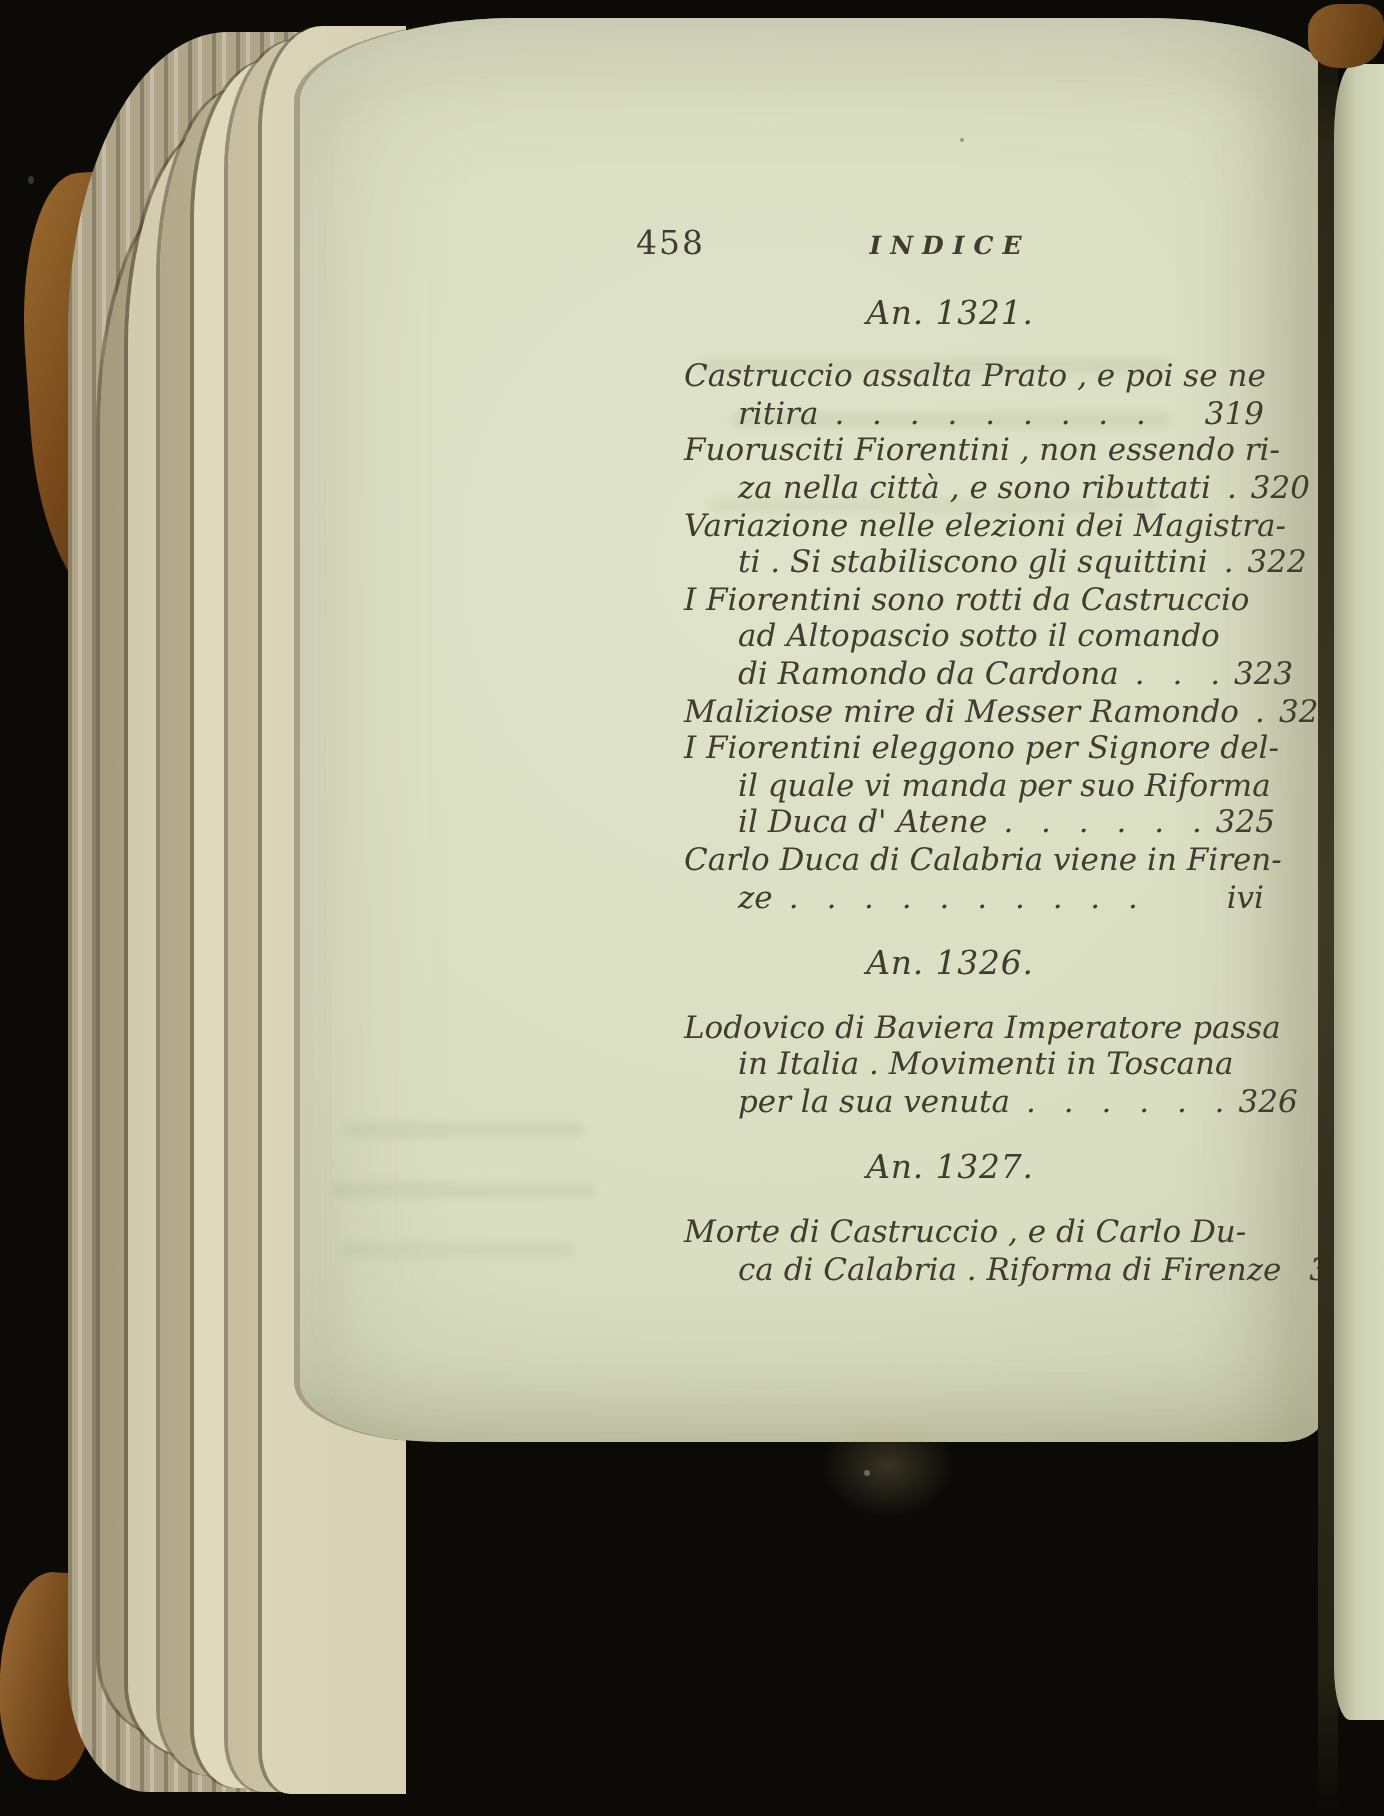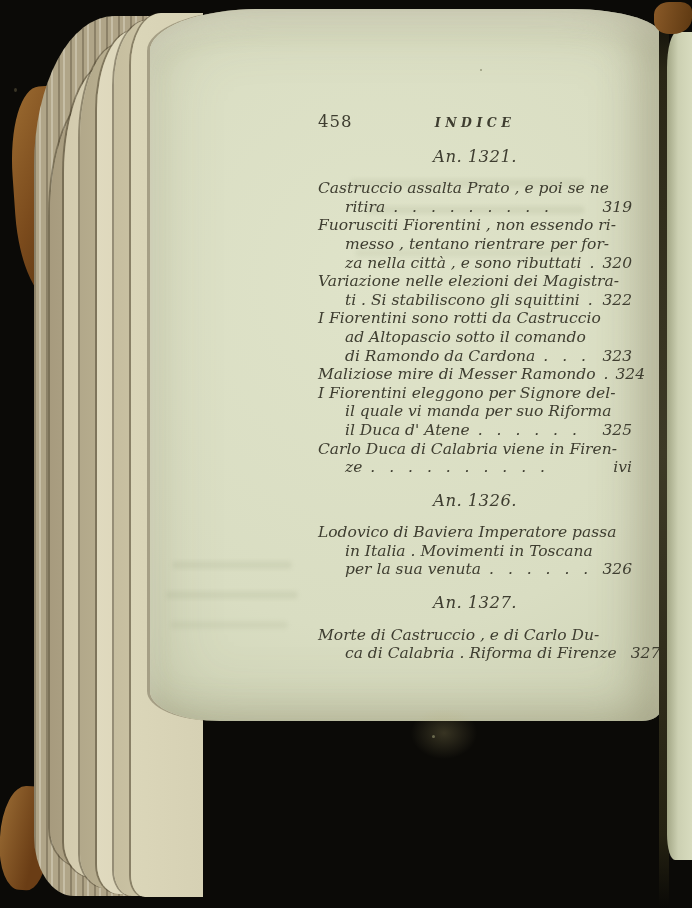--- a/index.html
+++ b/index.html
@@ -71,21 +71,21 @@
   
   .text-block{
     position:absolute;left:168px;top:104px;width:314px;
     color:#3e3d30;font-style:italic;font-size:15.5px;line-height:18.6px;
   }
   .page-header{display:flex;align-items:baseline;margin-bottom:14px;}
   .folio{width:72px;font-style:normal;font-size:16.5px;letter-spacing:1px;}
   .running-title{flex:1;text-align:center;font-weight:bold;font-size:12.5px;letter-spacing:4.5px;}
   .header-spacer{width:72px;}
   .section-heading{text-align:center;font-size:16.5px;letter-spacing:.4px;margin:15px 0 13px;}
-  .entry-line{white-space:nowrap;}
+  .entry-line{white-space:nowrap;margin-left:24px;}
   .cont{padding-left:27px;font-style:italic;}
   .last{display:flex;align-items:baseline;white-space:nowrap;}
   .leader{margin-left:8px;letter-spacing:1px;word-spacing:7px;white-space:nowrap;}
   .page-ref{margin-left:auto;padding-left:6px;}
   
   .ghost{position:absolute;height:8px;border-radius:4px;background:#8f9774;opacity:.14;filter:blur(2px);}
   .g1{left:200px;top:170px;width:235px;}
   .g2{left:215px;top:197px;width:220px;}
   .g3{left:205px;top:240px;width:225px;opacity:.10;}
   .g4{left:22px;top:552px;width:120px;}
@@ -135,21 +135,20 @@
       </div>
       <div id="index-content">
           <div class="section-heading">An. 1321.</div>
           <div class="entry-line">Castruccio assalta Prato , e poi se ne</div>
           <div class="entry-line last cont">
             <span class="entry-text">ritira</span>
             <span class="leader">. . . . . . . . .</span>
             <span class="page-ref">319</span>
           </div>
           <div class="entry-line">Fuorusciti Fiorentini , non essendo ri-</div>
-          <div class="entry-line cont">messo , tentano rientrare per for-</div>
           <div class="entry-line last cont">
             <span class="entry-text">za nella città , e sono ributtati</span>
             <span class="leader">.</span>
             <span class="page-ref">320</span>
           </div>
           <div class="entry-line">Variazione nelle elezioni dei Magistra-</div>
           <div class="entry-line last cont">
             <span class="entry-text">ti . Si stabiliscono gli squittini</span>
             <span class="leader">.</span>
             <span class="page-ref">322</span>

